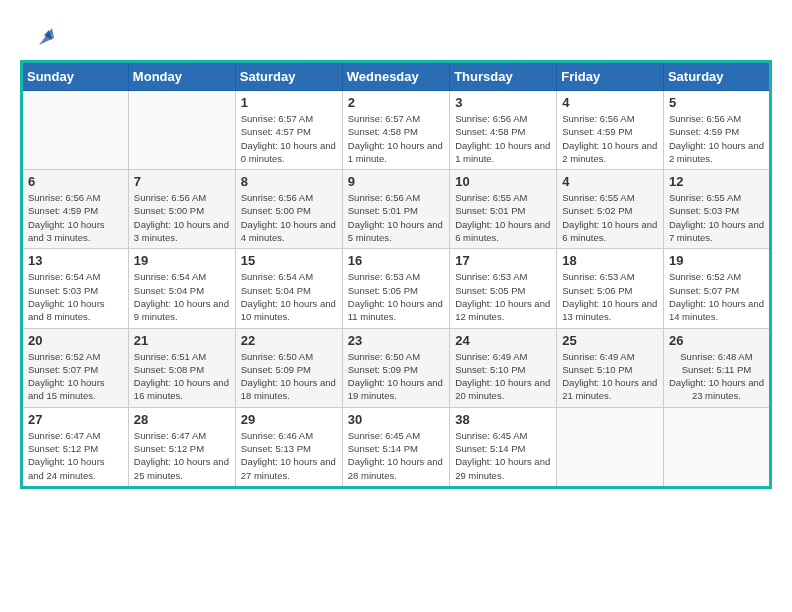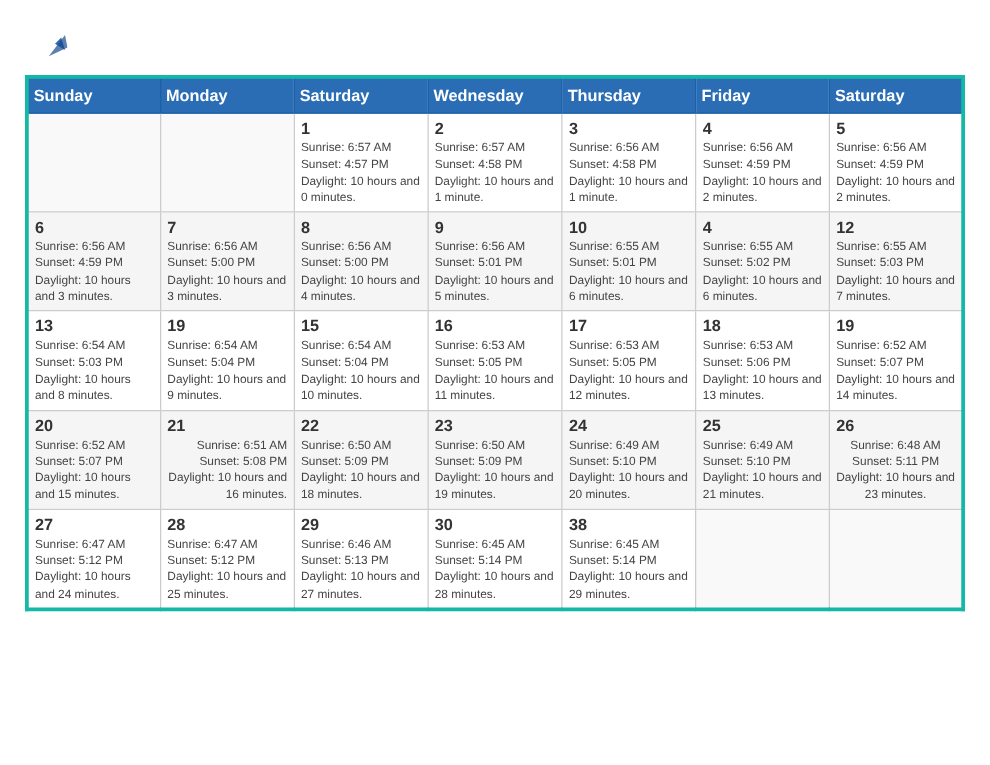--- a/index.html
+++ b/index.html
@@ -259,21 +259,21 @@
       </tr>
       <tr>
         <td>
           <span class="day-number">20</span>
           <div class="day-info" style="white-space: pre-line;">Sunrise: 6:52 AM
 Sunset: 5:07 PM
 Daylight: 10 hours and 15 minutes.</div>
         </td>
         <td>
           <span class="day-number">21</span>
-          <div class="day-info" style="white-space: pre-line; text-align: right;">Sunrise: 6:51 AM
+          <div class="day-info" style="white-space: pre-line;">Sunrise: 6:51 AM
 Sunset: 5:08 PM
 Daylight: 10 hours and 16 minutes.</div>
         </td>
         <td>
           <span class="day-number">22</span>
           <div class="day-info" style="white-space: pre-line;">Sunrise: 6:50 AM
 Sunset: 5:09 PM
 Daylight: 10 hours and 18 minutes.</div>
         </td>
         <td>

